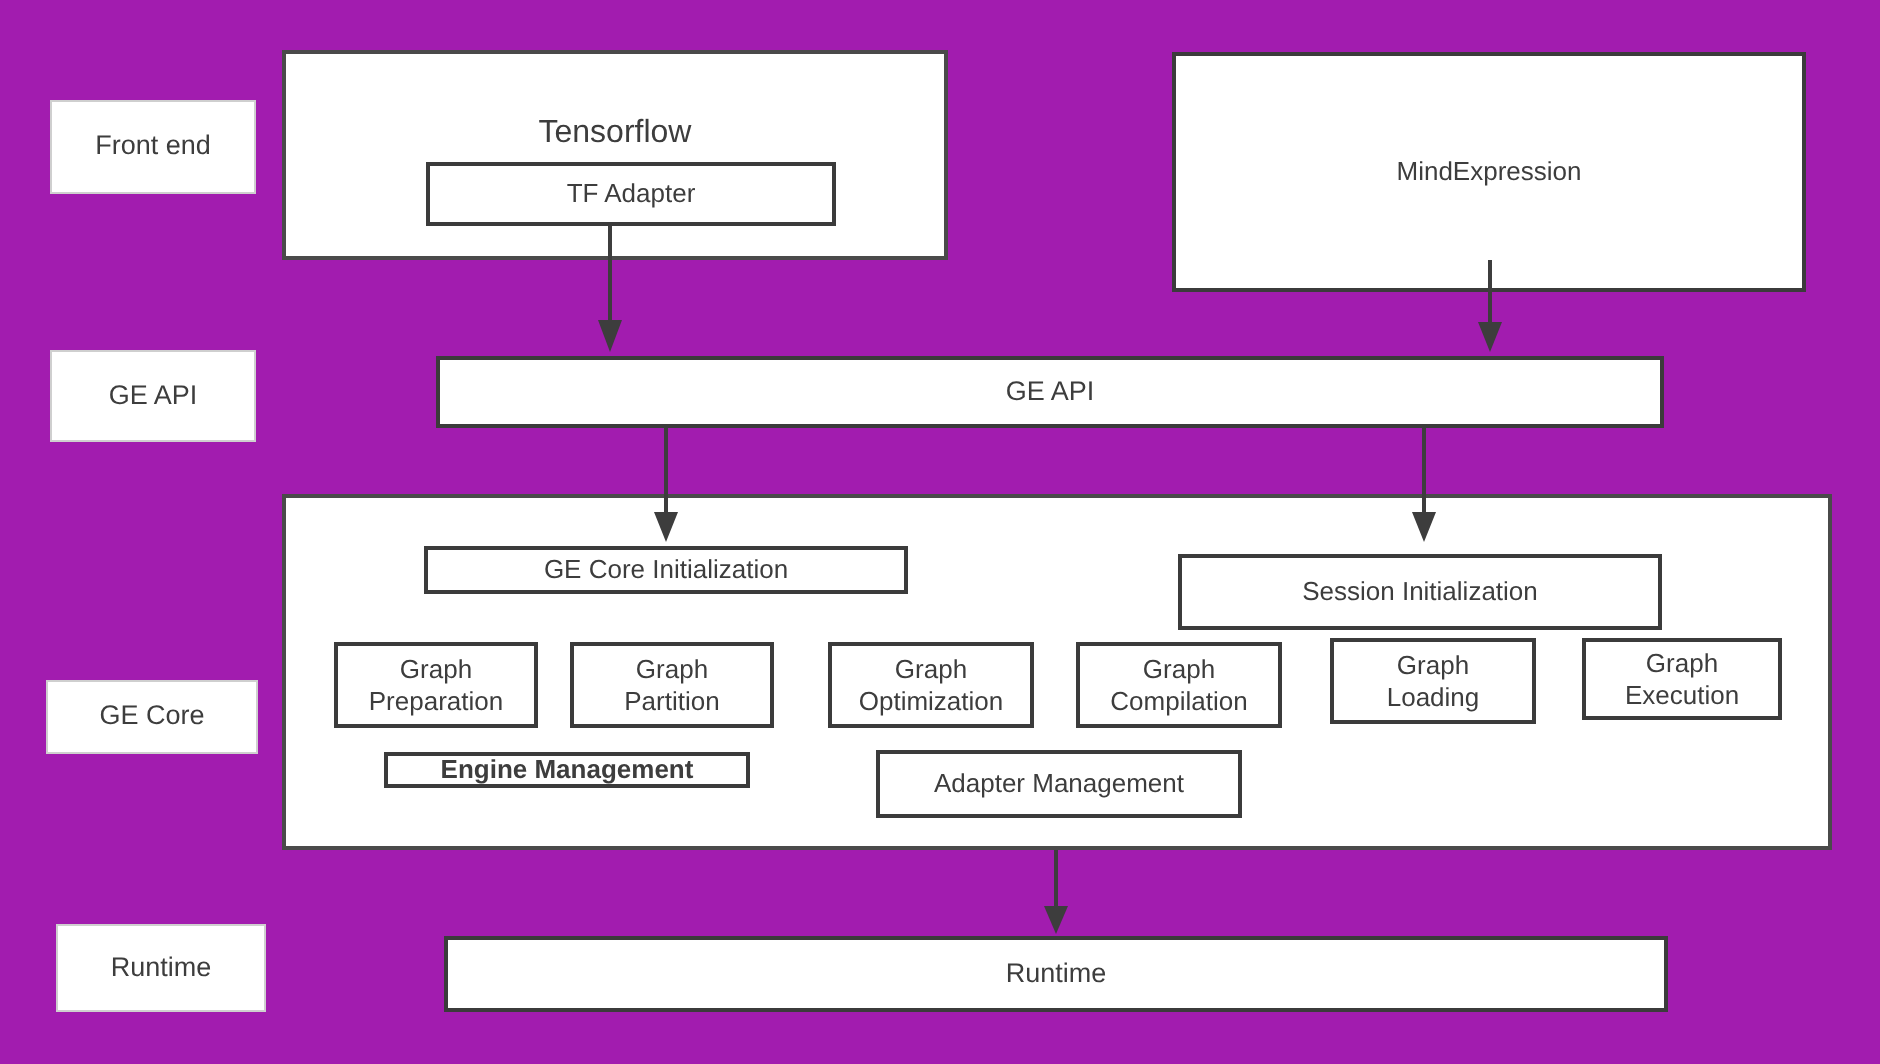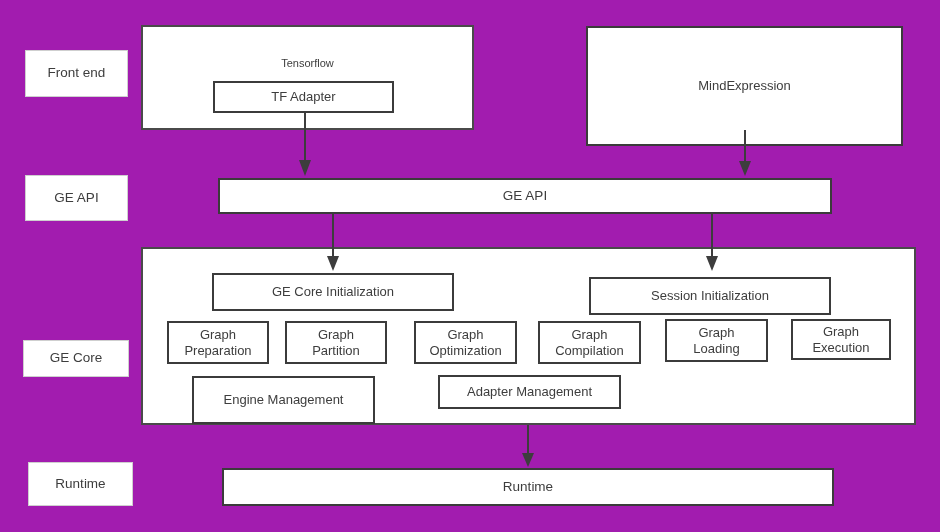--- a/index.html
+++ b/index.html
@@ -34,21 +34,21 @@
     border: 1px solid #cfcfcf;
   }
   .group-box {
     align-items: flex-start;
     justify-content: center;
     border: 2px solid #4a4a4a;
   }
   .group-title {
     position: absolute;
     color: #3d3d3d;
-    font-size: 11px;
+    font-size: 16px;
     text-align: center;
     white-space: nowrap;
   }
   .bar {
     font-size: 13.5px;
   }
   .arrow {
     position: absolute;
   }
   .arrow svg {
@@ -66,29 +66,29 @@
   <div class="box layer-label" style="left:25px; top:175px; width:103px; height:46px;">GE API</div>
 
   <div class="box layer-label" style="left:23px; top:340px; width:106px; height:37px;">GE Core</div>
 
   <div class="box layer-label" style="left:28px; top:462px; width:105px; height:44px;">Runtime</div>
 
   <div class="box group-box" style="left:141px; top:25px; width:333px; height:105px;">
     <span class="group-title" style="top:30px; left:0; right:0;">Tensorflow</span>
   </div>
 
-  <div class="box" style="left:213px; top:81px; width:181px; height:32px;">TF Adapter</div>
+  <div class="box" style="left:213px; top:81px; width:205px; height:32px;">TF Adapter</div>
 
   <div class="box" style="left:586px; top:26px; width:317px; height:120px;">MindExpression</div>
 
   <div class="box bar" style="left:218px; top:178px; width:614px; height:36px;">GE API</div>
 
   <div class="box group-box" style="left:141px; top:247px; width:775px; height:178px;"></div>
 
-  <div class="box" style="left:212px; top:273px; width:242px; height:38px;">GE Core Initialization</div>
+  <div class="box" style="left:212px; top:273px; width:242px; height:24px;">GE Core Initialization</div>
 
   <div class="box" style="left:589px; top:277px; width:242px; height:38px;">Session Initialization</div>
 
   <div class="box" style="left:167px; top:321px; width:102px; height:43px;">Graph
 Preparation</div>
 
   <div class="box" style="left:285px; top:321px; width:102px; height:43px;">Graph
 Partition</div>
 
   <div class="box" style="left:414px; top:321px; width:103px; height:43px;">Graph
@@ -96,21 +96,21 @@
 
   <div class="box" style="left:538px; top:321px; width:103px; height:43px;">Graph
 Compilation</div>
 
   <div class="box" style="left:665px; top:319px; width:103px; height:43px;">Graph
 Loading</div>
 
   <div class="box" style="left:791px; top:319px; width:100px; height:41px;">Graph
 Execution</div>
 
-  <div class="box" style="left:192px; top:376px; width:183px; height:48px;">Engine Management</div>
+  <div class="box" style="left:192px; top:376px; width:183px; height:18px;font-weight:bold;">Engine Management</div>
 
   <div class="box" style="left:438px; top:375px; width:183px; height:34px;">Adapter Management</div>
 
 
   <div class="box bar" style="left:222px; top:468px; width:612px; height:38px;">Runtime</div>
 
   <div class="arrow" style="left:296px; top:113px; width:18px; height:66px;">
     <svg width="18" height="66" viewBox="0 0 18 66">
       <line x1="9" y1="0" x2="9" y2="50" stroke="#3d3d3d" stroke-width="2"></line>
       <polygon points="9,63 3,47 15,47" fill="#3d3d3d"></polygon>

